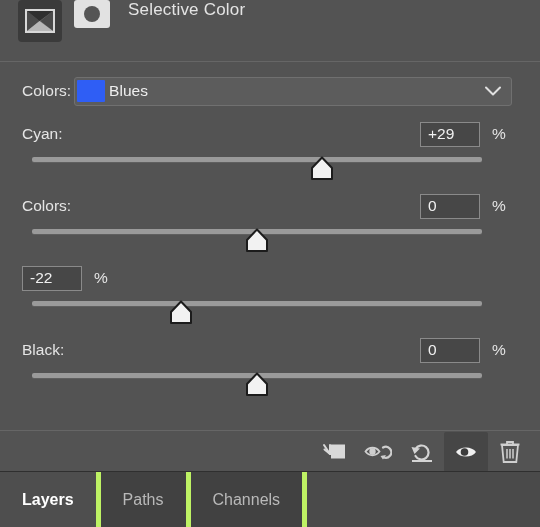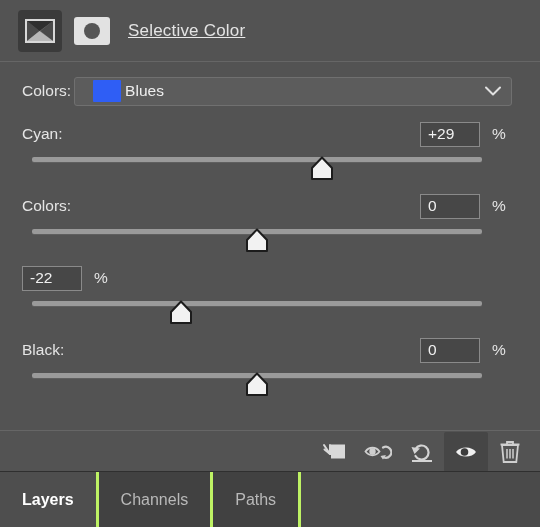--- a/index.html
+++ b/index.html
@@ -20,24 +20,23 @@
     width: 540px;
     height: 527px;
     background: #535353;
   }
 
   
   .header {
     position: relative;
     height: 62px;
     display: flex;
-    align-items: center;
+    align-items: flex-start;
     padding-left: 18px;
     box-sizing: border-box;
-    text-decoration: underline;
   }
   .header::after {
     content: "";
     position: absolute;
     left: 0; right: 0; bottom: 0;
     height: 1px;
     background: #666666;
   }
   .adj-icon {
     width: 44px;
@@ -96,21 +95,21 @@
   }
   .select {
     position: relative;
     flex: 1;
     height: 29px;
     background: #5c5c5c;
     border: 1px solid #707070;
     border-radius: 3px;
     display: flex;
     align-items: center;
-    padding-left: 18px;
+    padding-left: 2px;
     box-sizing: border-box;
   }
   .swatch {
     width: 28px;
     height: 22px;
     flex: none;
     border-radius: 1px;
   }
   .select-value {
     margin-left: 4px;
@@ -216,21 +215,21 @@
     align-items: stretch;
   }
   .tab {
     display: flex;
     align-items: center;
     justify-content: center;
     padding: 0 22px;
     font-size: 16px;
     color: #b9b9b9;
     background: #414141;
-    border-right: 3px solid #bef264;
+    border-right: 5px solid #bef264;
     white-space: nowrap;
   }
   .tab.active {
     background: #4e4e4e;
     color: #ffffff;
     font-weight: bold;
   }
   .tab-filler {
     flex: 1;
     background: #4a4a4a;
@@ -370,18 +369,18 @@
         <line x1="8" y1="9" x2="8" y2="18.5" stroke="#cfcfcf" stroke-width="1.5"></line>
         <line x1="11" y1="9" x2="11" y2="18.5" stroke="#cfcfcf" stroke-width="1.5"></line>
         <line x1="14" y1="9" x2="14" y2="18.5" stroke="#cfcfcf" stroke-width="1.5"></line>
       </svg>
     </div>
 
   </div>
 
   <div class="tabs" id="tabs">
       <div class="tab active">Layers</div>
+      <div class="tab">Paths</div>
       <div class="tab">Channels</div>
-      <div class="tab">Paths</div>
       <div class="tab-filler"></div>
     </div>
 
 </div>
 
 </body></html>

